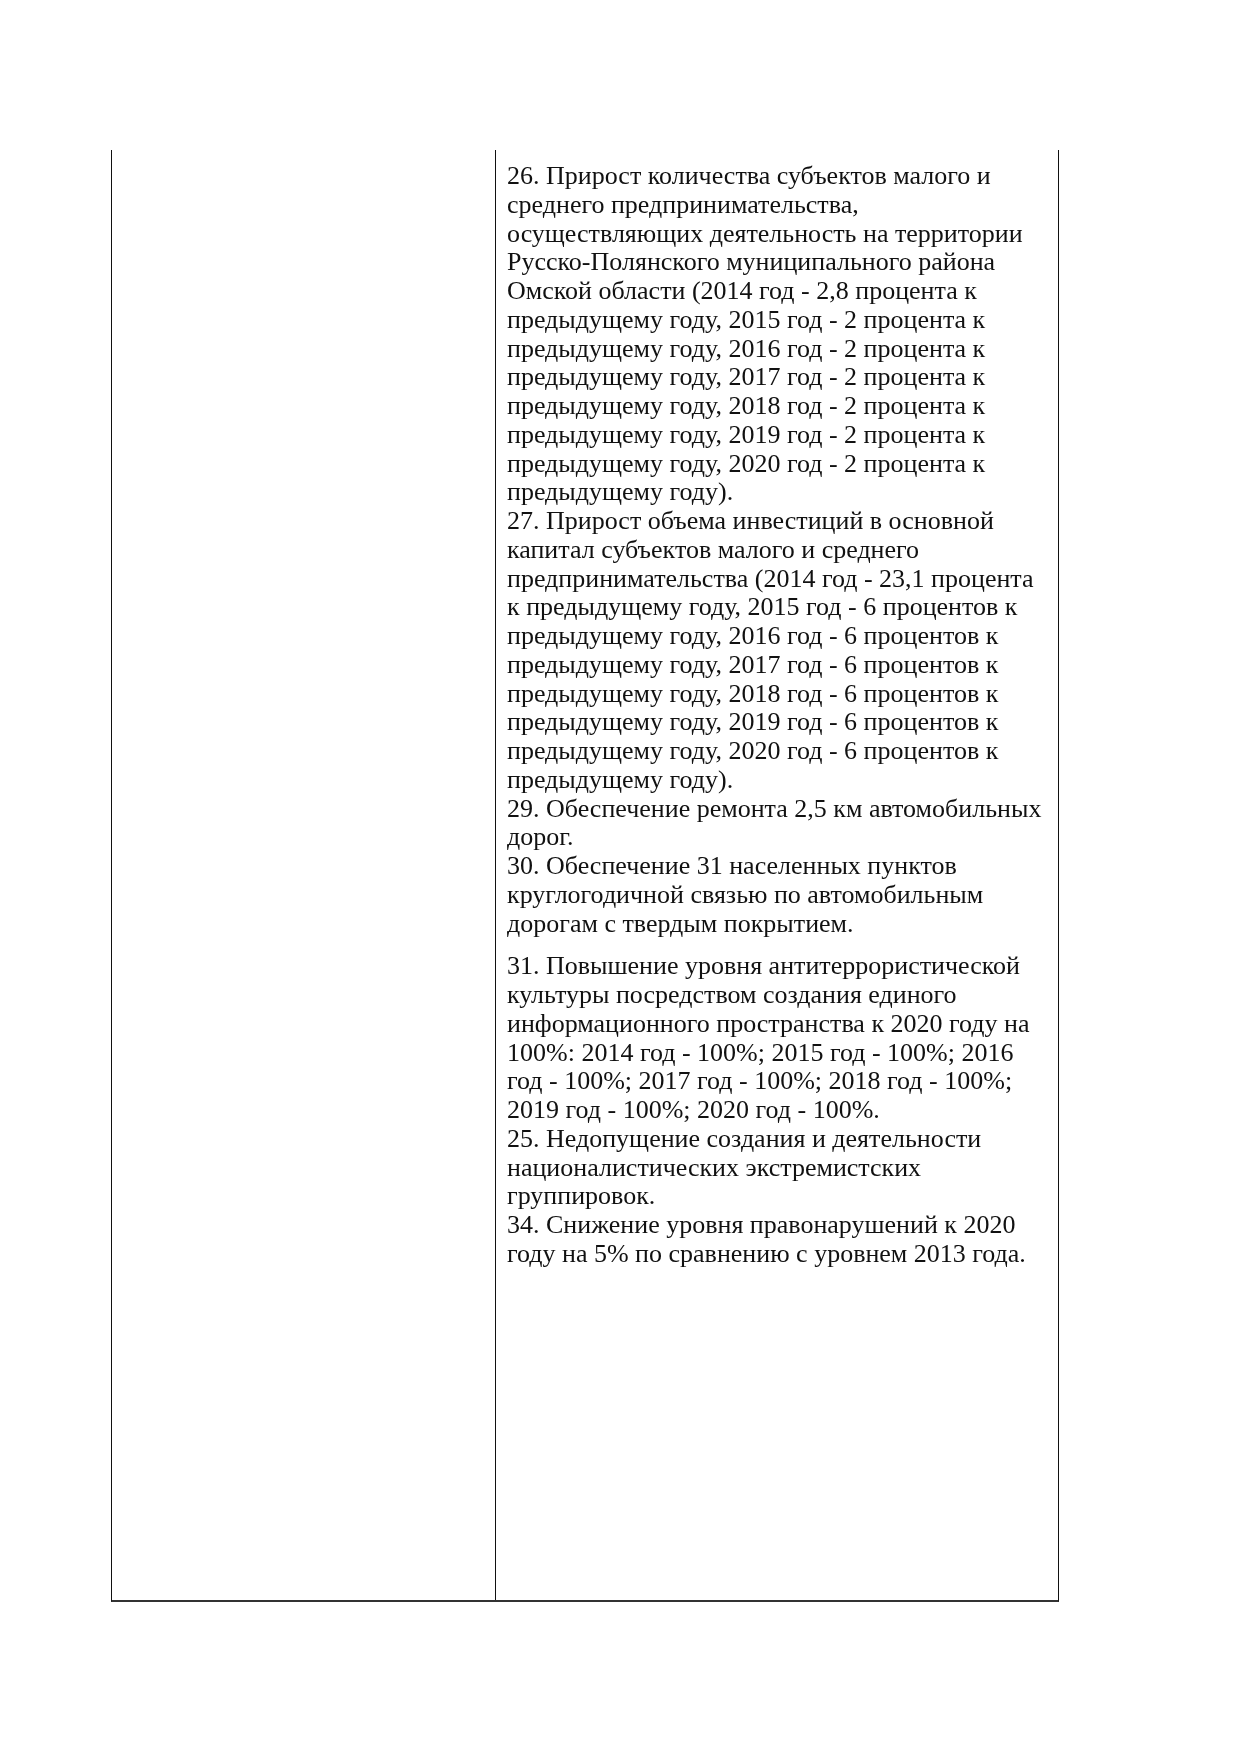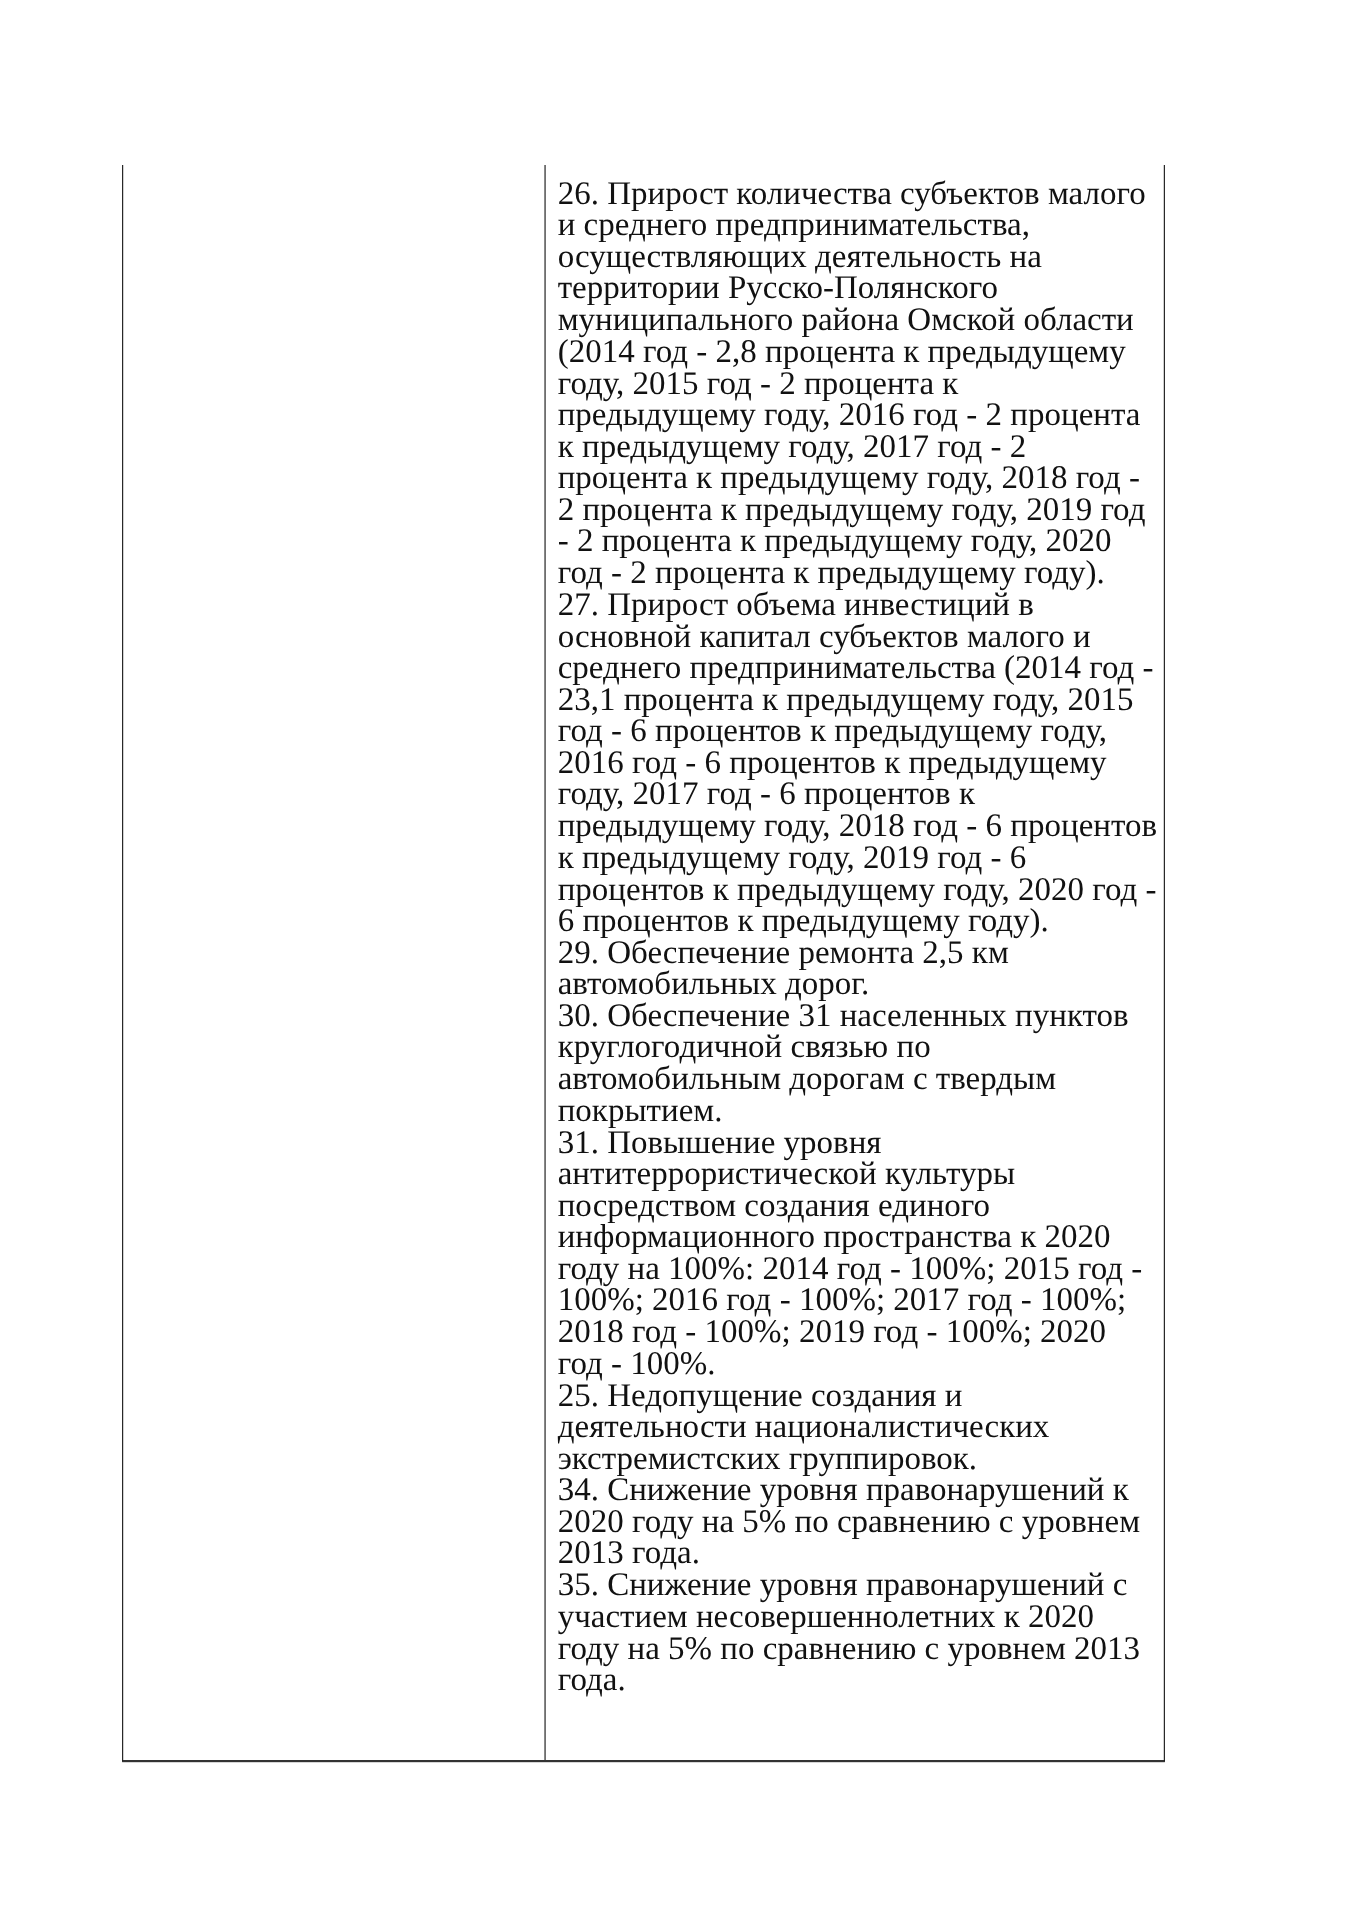--- a/index.html
+++ b/index.html
@@ -21,39 +21,38 @@
       box-sizing: border-box;
     }
     .col-right {
       position: absolute; left: 384px; top: 0;
       width: 562px; height: 100%;
       box-sizing: border-box;
       padding: 12px 6px 0 11px;
     }
     .item {
       font-family: "Liberation Serif", "DejaVu Serif", serif;
-      font-size: 30px;
+      font-size: 26px;
       line-height: 28.75px;
       color: #111;
       margin: 0;
       white-space: normal;
     }
-    .item.spaced { margin-top: 0; }
+    .item.spaced { margin-top: 14px; }
     .item.inset { margin-left: -2px; }
   </style>
 </head>
 <body>
 
 <div class="page">
   <div class="table">
     <div class="col-left"></div>
     <div class="col-right">
       <p class="item">26. Прирост количества субъектов малого и среднего предпринимательства, осуществляющих деятельность на территории Русско-Полянского муниципального района Омской области (2014 год - 2,8 процента к предыдущему году, 2015 год - 2 процента к предыдущему году, 2016 год - 2 процента к предыдущему году, 2017 год - 2 процента к предыдущему году, 2018 год - 2 процента к предыдущему году, 2019 год - 2 процента к предыдущему году, 2020 год - 2 процента к предыдущему году).</p>
       <p class="item">27. Прирост объема инвестиций в основной капитал субъектов малого и среднего предпринимательства (2014 год - 23,1 процента к предыдущему году, 2015 год - 6 процентов к предыдущему году, 2016 год - 6 процентов к предыдущему году, 2017 год - 6 процентов к предыдущему году, 2018 год - 6 процентов к предыдущему году, 2019 год - 6 процентов к предыдущему году, 2020 год - 6 процентов к предыдущему году).</p>
       <p class="item">29. Обеспечение ремонта 2,5 км автомобильных дорог.</p>
       <p class="item">30. Обеспечение 31 населенных пунктов круглогодичной связью по автомобильным дорогам с твердым покрытием.</p>
       <p class="item spaced">31. Повышение уровня антитеррористической культуры посредством создания единого информационного пространства к 2020 году на 100%: 2014 год - 100%; 2015 год - 100%; 2016 год - 100%; 2017 год - 100%; 2018 год - 100%; 2019 год - 100%; 2020 год - 100%.</p>
       <p class="item">25. Недопущение создания и деятельности националистических экстремистских группировок.</p>
       <p class="item">34. Снижение уровня правонарушений к 2020 году на 5% по сравнению с уровнем 2013 года.</p>
-      <p class="item">35. Снижение уровня правонарушений с участием несовершеннолетних к 2020 году на 5% по сравнению с уровнем 2013 года.</p>
     </div>
   </div>
 </div>
 
 </body></html>

